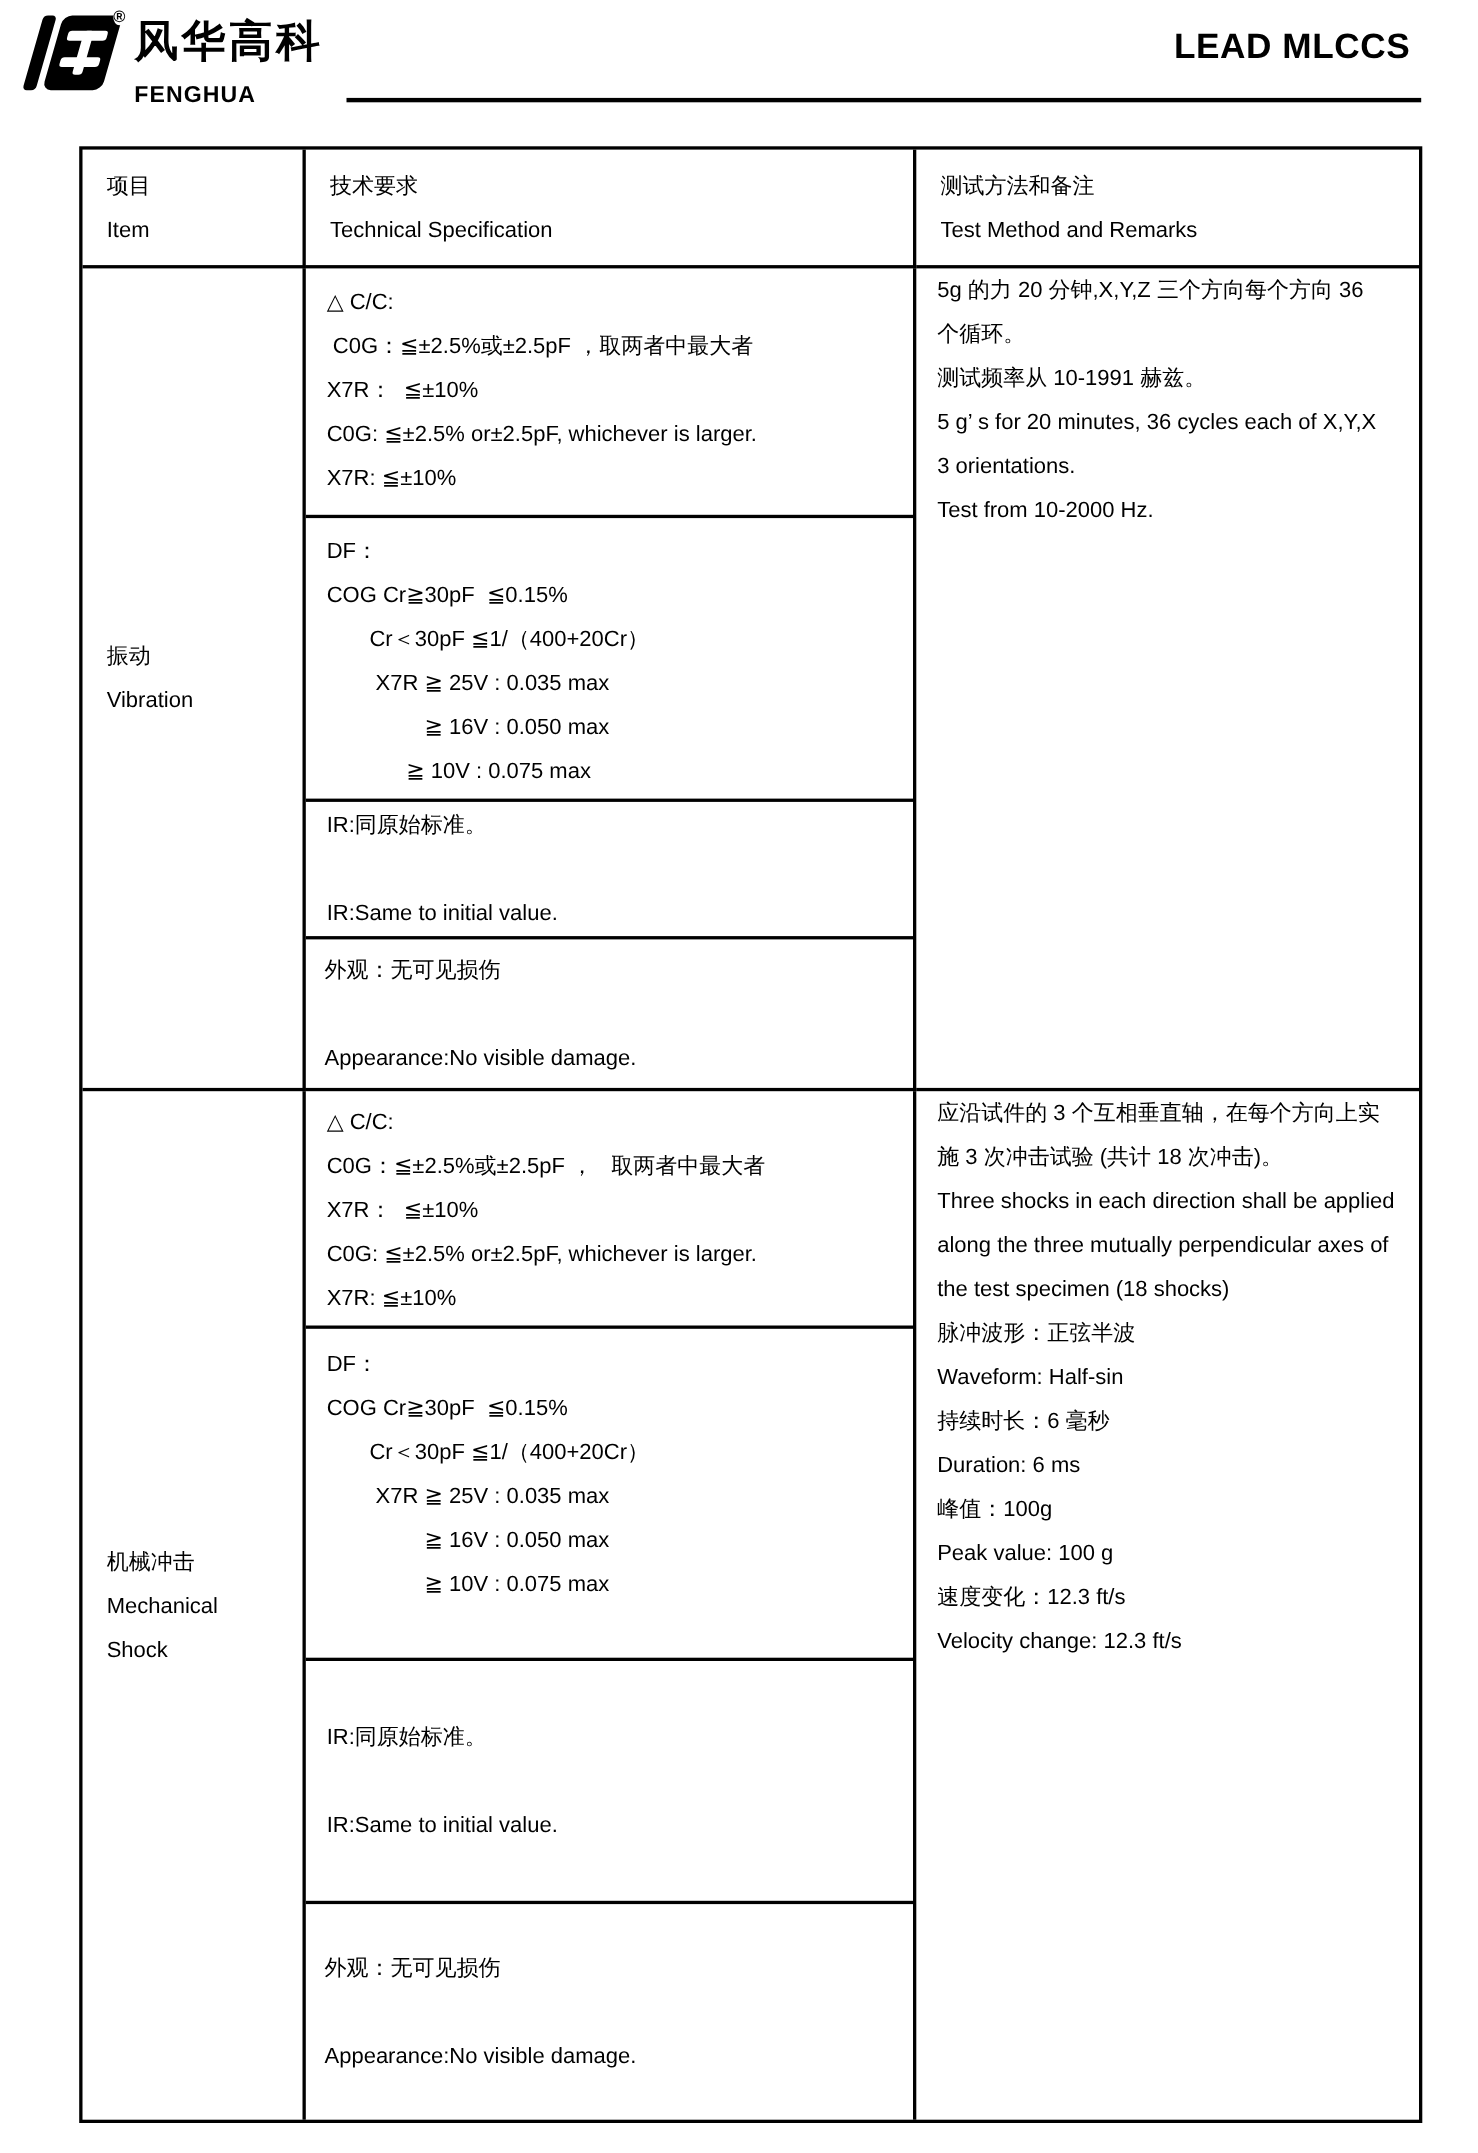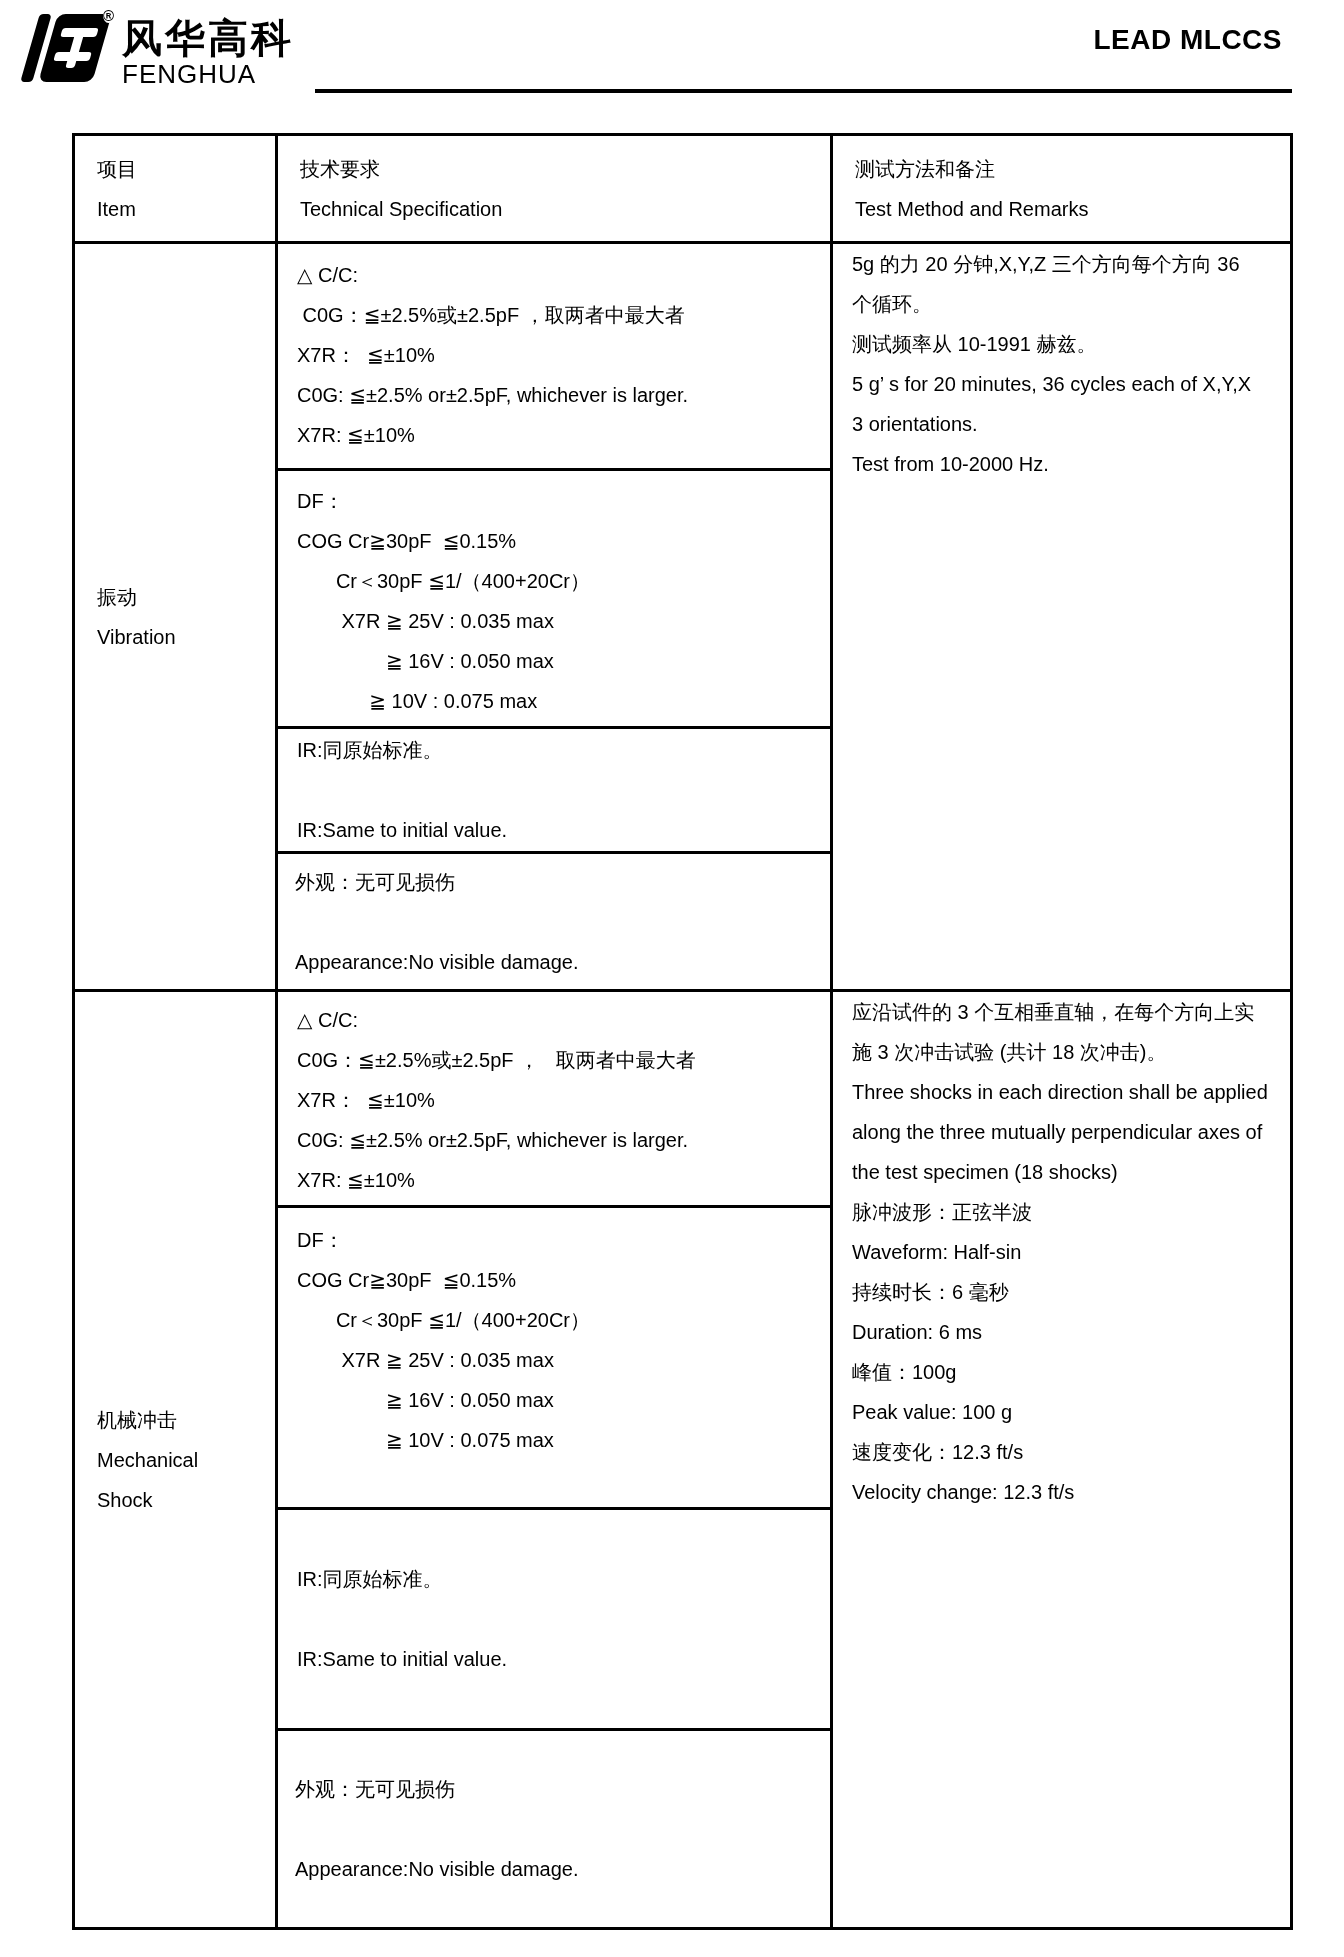--- a/index.html
+++ b/index.html
@@ -15,22 +15,22 @@
   .logo{position:absolute;left:28px;top:10px;display:flex;align-items:flex-start;}
   .logo-mark{position:relative;width:82px;height:78px;}
   .logo-slash{position:absolute;left:2px;top:4px;width:12px;height:68px;background:#000;transform:skewX(-16deg);border-radius:4px;}
   .logo-block{position:absolute;left:20px;top:4px;width:54px;height:68px;background:#000;transform:skewX(-16deg);border-radius:8px;}
   .logo-cut1{position:absolute;left:9px;top:14px;width:36px;height:9px;background:#fff;border-radius:3px;}
   .logo-cut2{position:absolute;left:23px;top:14px;width:9px;height:40px;background:#fff;border-radius:3px;}
   .logo-cut3{position:absolute;left:9px;top:38px;width:36px;height:9px;background:#fff;border-radius:3px;}
   .logo-reg{position:absolute;right:-4px;top:-2px;font-size:15px;font-weight:bold;background:#fff;border-radius:50%;line-height:1;}
   .logo-text{margin-left:12px;padding-top:6px;}
   .brand-cn{font-size:40px;font-weight:bold;letter-spacing:3px;line-height:1.1;}
-  .brand-en{font-size:26px;font-weight:normal;letter-spacing:1px;line-height:1.1;margin-top:0;}
-  .doc-title{position:absolute;right:62px;top:24px;font-size:28px;font-weight:bold;letter-spacing:0.5px;}
+  .brand-en{font-size:21px;font-weight:bold;letter-spacing:1px;line-height:1.1;margin-top:15px;}
+  .doc-title{position:absolute;right:62px;top:24px;font-size:32px;font-weight:bold;letter-spacing:0.5px;}
   .hdr-rule{position:absolute;left:315px;right:52px;top:89px;height:4px;background:#000;}
   
   .spec-table{
     position:absolute;left:72px;top:133px;width:1221px;height:1797px;
     box-sizing:border-box;border:3px solid #000;
     display:grid;
     grid-template-columns:203px 555px 1fr;
     grid-template-rows:108px 748px 1fr;
     font-size:20px;line-height:40px;
   }

